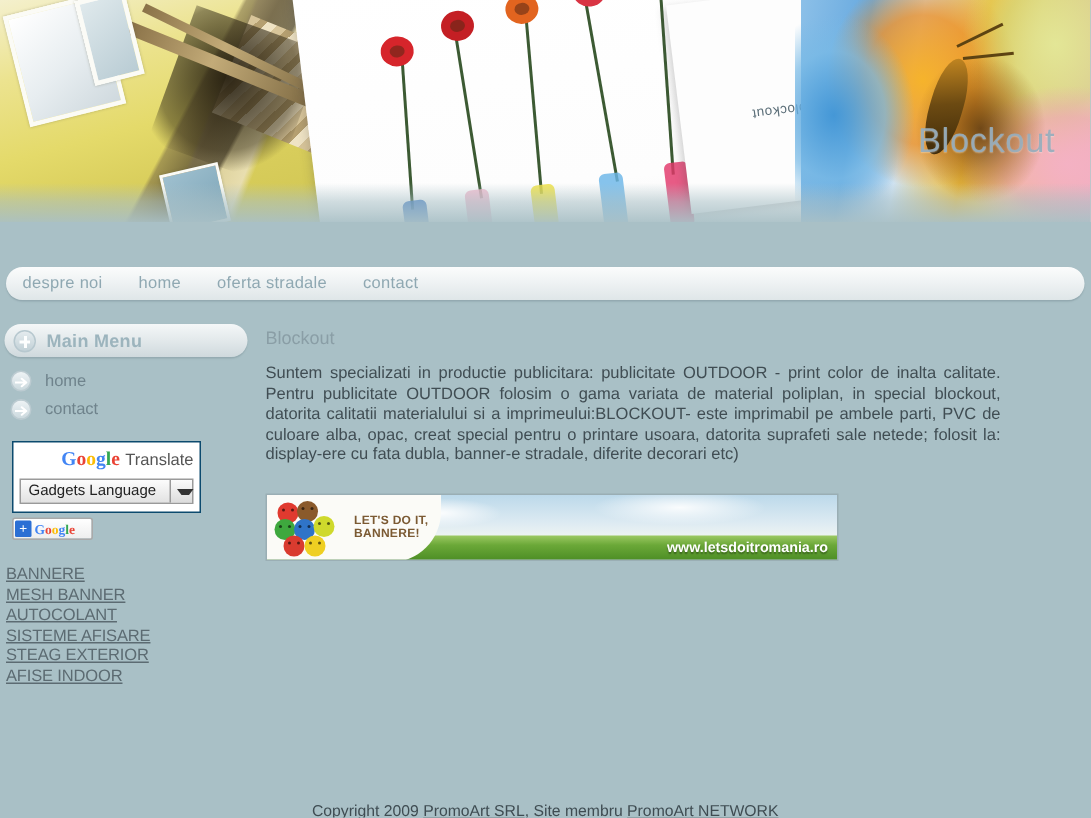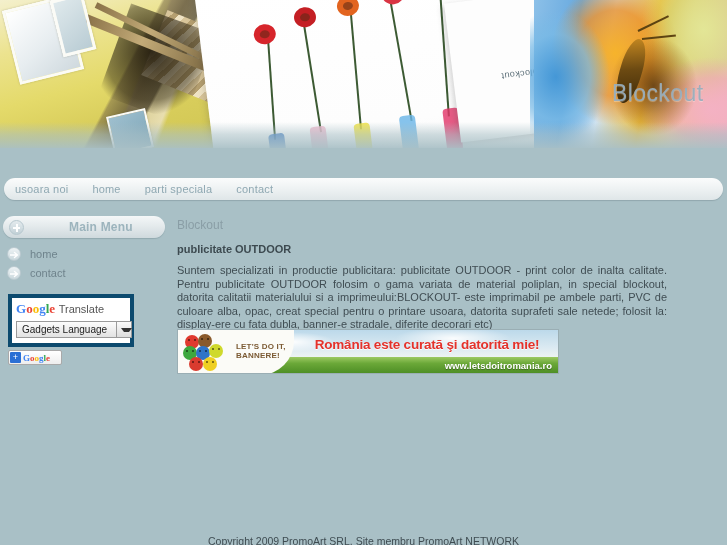--- a/index.html
+++ b/index.html
@@ -157,40 +157,41 @@
     background: linear-gradient(180deg,#e4ebee,#c2d1d7);
     border: 1px solid #b7c8cf;
     margin-left: 6px; margin-right: 7px;
     position: relative; flex: none;
   }
   .plus-icon::before, .plus-icon::after {
     content: ""; position: absolute; background: #fdfefe;
   }
   .plus-icon::before { left: 3px; top: 6px; width: 7px; height: 2px; }
   .plus-icon::after  { left: 6px; top: 3px; width: 2px; height: 8px; }
-  .modtitle { font-size: 12px; font-weight: bold; color: #9cb4bd; letter-spacing: .2px; margin-left: 38px; }
+  .modtitle { font-size: 12px; font-weight: bold; color: #9cb4bd; letter-spacing: .2px; }
 
   .menulist { list-style: none; margin: 8px 0 0 0; padding: 0; }
   .menuitem { display: flex; align-items: center; height: 15px; margin-bottom: 4px; }
   .arrow-icon {
     width: 14px; height: 14px; border-radius: 50%;
     background: linear-gradient(180deg,#eef3f5,#cbd9de);
     border: 1px solid #bccbd1;
     margin-left: 7px; margin-right: 9px;
     position: relative; flex: none;
   }
   .arrow-icon svg { position: absolute; left: 2px; top: 3px; }
   .menulabel { font-size: 11px; color: #6f838c; text-decoration: none; cursor: pointer; }
 
   
   .gt-wrap { margin: 14px 0 0 8px; width: 130px; }
   .gt-box {
     width: 126px; background: #ffffff;
-    border: 4px solid #0c4a6e;
+    border: 1px solid #0c4a6e;
     padding: 3px 4px 5px 4px;
+    text-align: right;
   }
   .gt-brand { font-size: 13px; line-height: 15px; white-space: nowrap; }
   .gt-brand .g1 { color:#4285F4; font-family:"Liberation Serif", serif; font-weight:bold; }
   .gt-brand .g2 { color:#EA4335; font-family:"Liberation Serif", serif; font-weight:bold; }
   .gt-brand .g3 { color:#FBBC05; font-family:"Liberation Serif", serif; font-weight:bold; }
   .gt-brand .g4 { color:#4285F4; font-family:"Liberation Serif", serif; font-weight:bold; }
   .gt-brand .g5 { color:#34A853; font-family:"Liberation Serif", serif; font-weight:bold; }
   .gt-brand .g6 { color:#EA4335; font-family:"Liberation Serif", serif; font-weight:bold; }
   .gt-brand .tr { color:#555; font-size: 11px; }
   .gt-select {
@@ -352,23 +353,23 @@
         <div class="bfly-ant" style="left:104px; top:30px; transform:rotate(-26deg);"></div>
         <div class="bfly-ant" style="left:108px; top:38px; transform:rotate(-6deg);"></div>
       </div>
 
       <div class="hero-word">Blockout</div>
       <div class="hero-fade"></div>
     </div>
   </div>
 
   <div class="navbar">
-    <a class="navlink">usoara noi</a>
+    <a class="navlink">despre noi</a>
     <a class="navlink">home</a>
-    <a class="navlink">parti speciala</a>
+    <a class="navlink">oferta stradale</a>
     <a class="navlink">contact</a>
   </div>
 
   <div class="sidebar">
 
     <div class="modheader">
       <div class="plus-icon"></div>
       <div class="modtitle">Main Menu</div>
     </div>
 
@@ -403,26 +404,33 @@
       </div>
       <div class="gt-foot">
         <div class="gbadge">
           <span class="gbadge-plus">+</span>
           <span class="gbadge-word"><span style="color:#4285F4">G</span><span style="color:#EA4335">o</span><span style="color:#FBBC05">o</span><span style="color:#4285F4">g</span><span style="color:#34A853">l</span><span style="color:#EA4335">e</span></span>
         </div>
       </div>
     </div>
 
     <div class="produse-wrap">
+      <ul class="prodlist">
+        <li><a class="prodlink">BANNERE</a></li>
+        <li><a class="prodlink">MESH BANNER</a></li>
+        <li><a class="prodlink">AUTOCOLANT</a></li>
+        <li><a class="prodlink">SISTEME AFISARE</a></li>
+        <li><a class="prodlink">STEAG EXTERIOR</a></li>
+        <li><a class="prodlink">AFISE INDOOR</a></li>
+      </ul>
     </div>
   </div>
 
   <div class="content">
     <div class="page-title">Blockout</div>
-    <div class="article-title">publicitate OUTDOOR</div>
     <div class="article-body">Suntem specializati in productie publicitara: publicitate OUTDOOR - print color de inalta calitate. Pentru publicitate OUTDOOR folosim o gama variata de material poliplan, in special blockout, datorita calitatii materialului si a imprimeului:BLOCKOUT- este imprimabil pe ambele parti, PVC de culoare alba, opac, creat special pentru o printare usoara, datorita suprafeti sale netede; folosit la: display-ere cu fata dubla, banner-e stradale, diferite decorari etc)</div>
   </div>
 
   <div class="banner">
     <div class="banner-sky"></div>
     <div class="banner-grass"></div>
     <div class="banner-white-left"></div>
 
     <div class="smileys">
       <div class="smiley" style="left:2px;  top:0px;  background:#e03a2f;"></div>
@@ -431,21 +439,20 @@
       <div class="smiley" style="left:13px; top:11px; background:#2f74c8;"></div>
       <div class="smiley" style="left:26px; top:9px;  background:#cfd92c;"></div>
       <div class="smiley" style="left:6px;  top:22px; background:#d93b2f;"></div>
       <div class="smiley" style="left:20px; top:22px; background:#efcf22;"></div>
     </div>
     <div class="banner-slogan">
       <div>LET'S DO IT,</div>
       <div>BANNERE!</div>
     </div>
 
-    <div class="banner-title">România este curată şi datorită mie!</div>
     <div class="banner-url">www.letsdoitromania.ro</div>
   </div>
 
   <div class="footer">
     <span>Copyright 2009</span>
     <a>PromoArt SRL</a><span>, Site membru</span>
     <a>PromoArt NETWORK</a>
   </div>
 
 </div>

